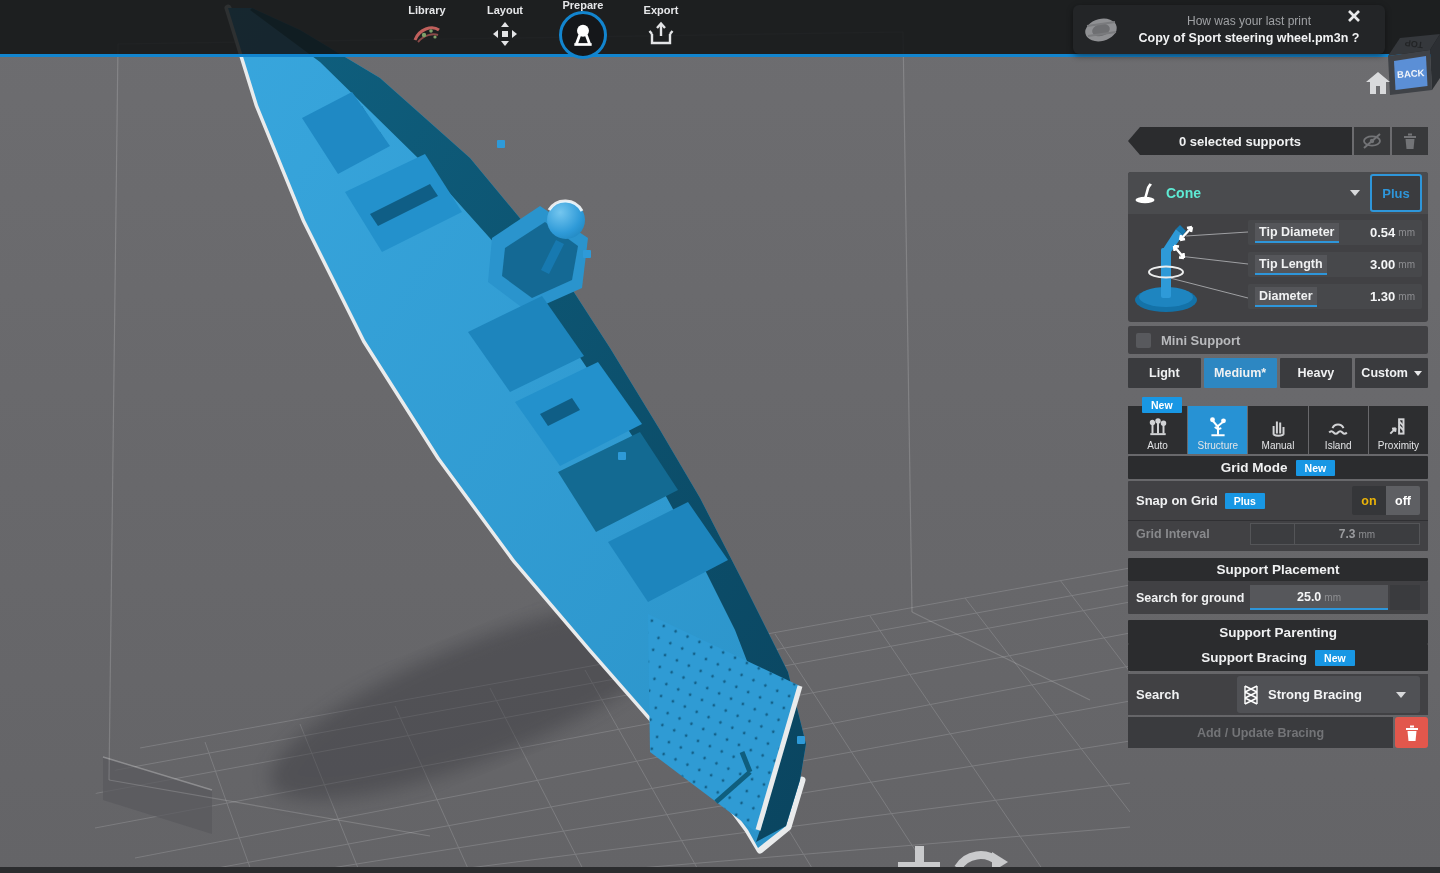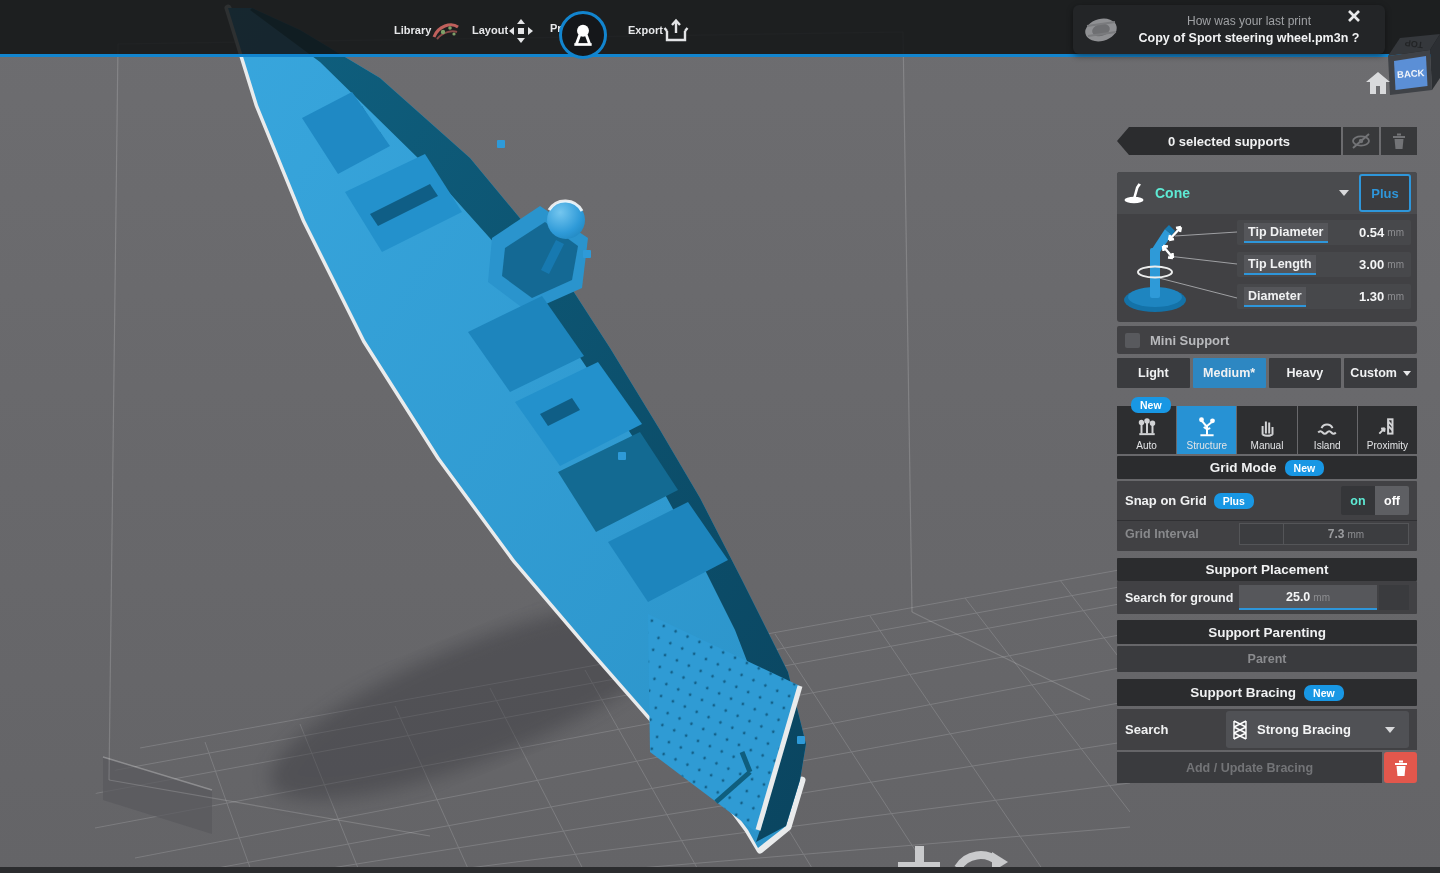--- a/index.html
+++ b/index.html
@@ -7,21 +7,21 @@
               font-family:"Liberation Sans", sans-serif; }
   .stage { position:relative; width:1440px; height:873px; overflow:hidden; }
 
   
   .viewport { position:absolute; inset:0; }
 
   
   .topbar { position:absolute; left:0; top:0; width:1440px; height:57px;
             background:rgba(17,19,21,.87); border-bottom:3px solid #1285cf; z-index:20; }
   .tabs { position:absolute; left:394px; top:0; display:flex; gap:12px; }
-  .tab { width:66px; height:56px; display:flex; flex-direction:row; align-items:center; cursor:pointer; }
+  .tab { width:66px; height:56px; display:flex; flex-direction:column; align-items:center; cursor:pointer; }
   .tab .tlabel { font-size:11px; font-weight:700; color:#e6e7e9; margin-top:4px; }
   .tab .ticon  { margin-top:5px; color:#e3e4e6; }
   .tab-prepare { position:relative; }
   .tab-prepare .tlabel { margin-top:-1px; }
   .circle-badge { position:absolute; top:11px; left:50%; transform:translateX(-50%);
                   width:48px; height:48px; border-radius:50%; background:#15171a;
                   border:3px solid #1285cf; display:flex; align-items:center; justify-content:center; z-index:25;}
 
   
   .notif { position:absolute; left:1073px; top:5px; width:312px; height:49px; z-index:30;
@@ -34,21 +34,21 @@
   .notif-close { position:absolute; right:22px; top:4px; width:16px; height:16px; color:#e8e9ea; cursor:pointer; }
 
   
   .cube { position:absolute; right:0; top:22px; width:58px; height:76px; z-index:30; }
   .home-btn { position:absolute; left:1366px; top:72px; width:24px; height:22px; color:#d9dadc; z-index:30; cursor:pointer; }
 
   
   .bottombar { position:absolute; left:0; bottom:0; width:1440px; height:6px; background:#2b2c2e; z-index:15; }
 
   
-  .panel { position:absolute; top:127px; right:23px; width:300px; z-index:25;
+  .panel { position:absolute; top:127px; right:12px; width:300px; z-index:25;
            color:#e8e9ea; font-size:13px; }
 
   .sel-header { display:flex; gap:2px; height:28px; margin-bottom:17px; }
   .sel-ribbon { flex:1; background:#2b2c2e; color:#f0f1f2; font-weight:700; font-size:13px;
                 display:flex; align-items:center; justify-content:center;
                 clip-path:polygon(12px 0, 100% 0, 100% 100%, 12px 100%, 0 50%); }
   .sel-iconbox { width:36px; background:#38393b; color:#737477; display:flex; align-items:center; justify-content:center; cursor:pointer; }
 
   .cone-card { background:#414144; border-radius:3px; overflow:hidden; margin-bottom:4px; }
   .cone-row { height:42px; background:#4a4b4e; display:flex; align-items:center; padding:0 6px; cursor:pointer; }
@@ -76,32 +76,32 @@
   .dbtn.active { background:#2d87c2; }
   .dbtn .dcaret { width:0;height:0;border-left:4px solid transparent;border-right:4px solid transparent;
                   border-top:5px solid #e8e9ea; margin-left:6px; }
 
   .mode-tabs { display:flex; gap:1px; height:48px; position:relative; margin-bottom:2px; }
   .mtab { flex:1; background:#2d2e30; display:flex; flex-direction:column; align-items:center;
           justify-content:flex-end; padding-bottom:3px; cursor:pointer; color:#d2d3d5; }
   .mtab .mlabel { font-size:10px; margin-top:2px; color:#e3e4e6; }
   .mtab.active { background:#2792d4; color:#fff; }
   .pill { background:#1897e4; color:#fff; font-weight:700; font-size:10.5px; padding:2px 9px;
-          border-radius:7px; display:inline-block; }
+          border-radius:1px; display:inline-block; }
   .new-badge-auto { position:absolute; left:14px; top:-9px; z-index:2; }
 
   .sect-header { height:23px; background:#2b2c2e; display:flex; align-items:center; justify-content:center;
                  gap:8px; font-weight:700; font-size:13.5px; color:#f0f1f2; border-radius:1px; }
   .grid-card { background:#414144; border-radius:1px; margin-top:2px; margin-bottom:7px; }
   .snap-row { height:39px; padding:0 8px; display:flex; align-items:center; gap:7px; }
   .snap-label { font-weight:700; font-size:13px; color:#f0f1f2; }
   .toggle { margin-left:auto; display:flex; }
   .tog { width:34px; height:29px; display:flex; align-items:center; justify-content:center;
          font-weight:700; font-size:12.5px; cursor:pointer; }
-  .tog-on  { background:#353639; color:#5eead4; border-radius:2px 0 0 2px; }
+  .tog-on  { background:#353639; color:#eab308; border-radius:2px 0 0 2px; }
   .tog-off { background:#5e5f63; color:#ffffff; border-radius:0 2px 2px 0; }
   .interval-row { height:26px; padding:0 8px 0 8px; display:flex; align-items:center; border-top:1px solid rgba(0,0,0,.25); margin-bottom:0; }
   .interval-label { color:#88898c; font-weight:700; font-size:12.5px; }
   .interval-input { margin-left:auto; width:170px; height:22px; background:#3c3d40; border:1px solid #545558;
                     display:flex; align-items:center; }
   .interval-spacer { width:44px; height:100%; border-right:1px solid #545558; }
   .interval-val { flex:1; text-align:center; color:#9b9c9f; font-weight:700; font-size:12px; }
   .grid-card { padding-bottom:5px; }
 
   .place-card { background:#414144; margin-bottom:6px; border-radius:1px; }
@@ -514,23 +514,20 @@
             <span>25.0</span><span class="unit">mm</span>
           </span>
         </span>
         <span class="side-box"></span>
       </div>
     </div>
 
     <div class="sect-header" style="height:24px;">
       <span>Support Parenting</span>
     </div>
-    <div class="parent-card">
-      <div class="parent-btn">Parent</div>
-    </div>
 
     <div class="sect-header brace-header">
       <span>Support Bracing</span>
       <span class="pill">New</span>
     </div>
     <div class="preset-row">
       <span class="preset-label">Search</span>
       <span class="preset-dd">
         <svg width="20" height="22" viewBox="0 0 20 22" stroke="#ffffff" stroke-width="1.4" fill="none">
           <path d="M4,2 L16,8 M16,2 L4,8 M4,8 L16,14 M16,8 L4,14 M4,14 L16,20 M16,14 L4,20 M4,2 V20 M16,2 V20"></path>

